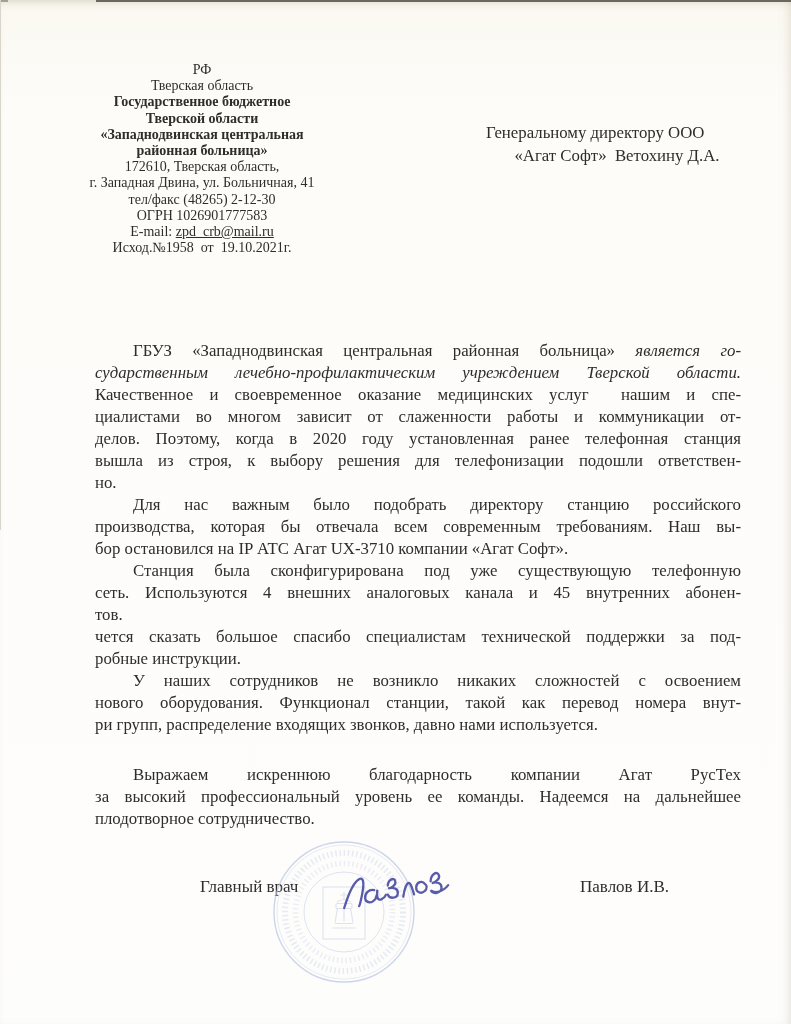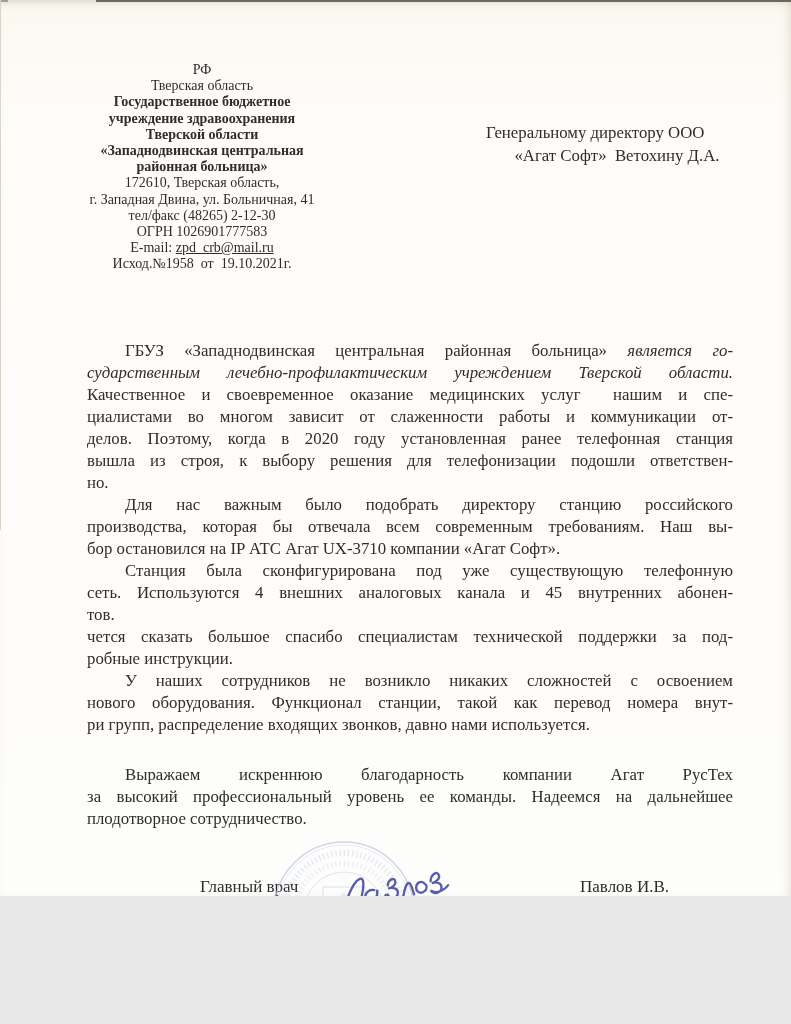--- a/index.html
+++ b/index.html
@@ -1,17 +1,17 @@
 <!DOCTYPE html>
 <html><head>
 <meta charset="utf-8">
 <style>
   html,body { margin:0; padding:0; background:#e8e8e8; }
   .page {
-    position:relative; width:791px; height:896px; overflow:hidden;
+    position:relative; width:791px; height:1024px; overflow:hidden;
     background:linear-gradient(180deg,#faf8f0 0,#fdfcf9 110px,#fdfdfc 100%);
     box-shadow: inset -7px 0 14px -9px rgba(175,165,140,.45),
                 inset 0 7px 12px -9px rgba(120,112,92,.45);
     font-family:"Liberation Serif","DejaVu Serif",serif;
     color:#2f2d2b;
   }
   
   .scan-top   { position:absolute; top:0; left:96px; right:0; height:2px; background:#55524c; opacity:.85; }
   .scan-corner{ position:absolute; top:0; left:0; width:8px; height:2px; background:#6b6862; opacity:.55; }
   .scan-left  { position:absolute; top:0; left:0; width:1px; height:530px; background:#d9d5ca; }
@@ -28,21 +28,21 @@
   }
   .letterhead .tline { text-align:center; }
 
   .addressee {
     position:absolute; left:486px; top:112px; width:262px;
     font-size:16.8px; line-height:23px;margin-top:9px;
   }
   .addressee .tline { text-align:left; }
   .addressee .tlast { text-align:center; }
 
-  .body-text { position:absolute; left:87px; top:340px; width:646px; }
+  .body-text { position:absolute; left:95px; top:340px; width:646px; }
   .para { font-size:16.8px; line-height:22px; }
   .para .tline  { text-align:justify; text-align-last:justify; }
   .para .tlast  { text-align-last:left; }
   .para .tfirst { text-indent:38px; }
   .para.gap { margin-top:28px; }
 
   .sig-role { position:absolute; left:200px; top:877px; font-size:17px; }
   .sig-name { position:absolute; left:580px; top:877px; font-size:17px; }
 
   .stamp-svg { position:absolute; left:269px; top:837px; }
@@ -54,21 +54,20 @@
 <div class="page">
 
   <div class="scan-top"></div>
   <div class="scan-corner"></div>
   <div class="scan-left"></div>
 
   <div class="letterhead">
       <div class="tline tfirst"><span>РФ</span></div>
       <div class="tline"><span>Тверская область</span></div>
       <div class="tline"><span class="bold">Государственное бюджетное</span></div>
-      <div class="tline"><span class="bold">учреждение здравоохранения</span></div>
       <div class="tline"><span class="bold">Тверской области</span></div>
       <div class="tline"><span class="bold">«Западнодвинская центральная</span></div>
       <div class="tline"><span class="bold">районная больница»</span></div>
       <div class="tline"><span>172610, Тверская область,</span></div>
       <div class="tline"><span>г. Западная Двина, ул. Больничная, 41</span></div>
       <div class="tline"><span>тел/факс (48265) 2-12-30</span></div>
       <div class="tline"><span>ОГРН 1026901777583</span></div>
       <div class="tline"><span>E-mail: </span><span class="und">zpd_crb@mail.ru</span></div>
       <div class="tline tlast"><span>Исход.№1958&nbsp; от&nbsp; 19.10.2021г.</span></div>
     </div>

